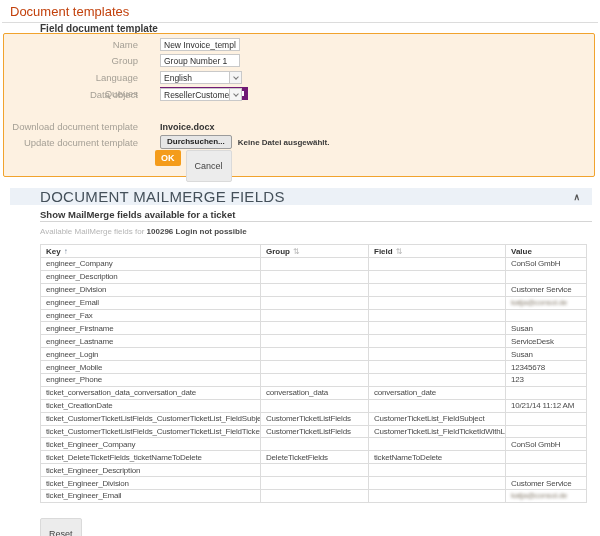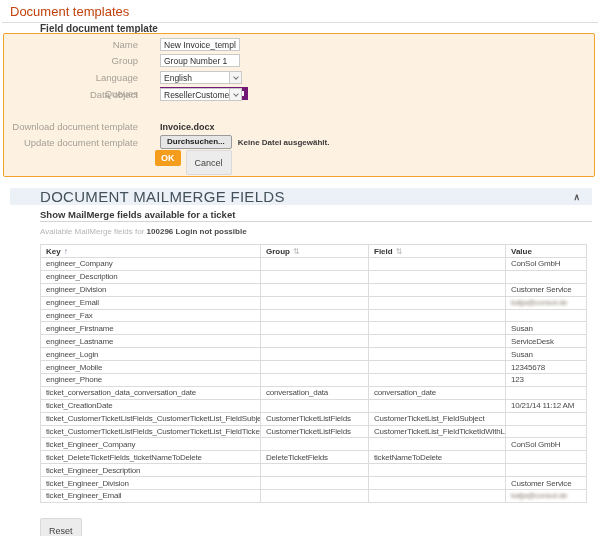--- a/index.html
+++ b/index.html
@@ -36,21 +36,21 @@
   .combo-arrow { font-size:6px; color:#555; padding-right:4px; }
   .static-value { font-size:9px; font-weight:bold; color:#333; }
   .browse-btn { height:14px; padding:0 6px; background:#e6e6e6; border:1px solid #9b9b9b;
                 border-radius:2px; font-family:"Liberation Sans",sans-serif;
                 font-size:8px; font-weight:bold; color:#222; line-height:12px; cursor:default; }
   .file-hint { font-size:8px; font-weight:bold; color:#3a3a3a; margin-left:6px; }
   #btn-row { left:155px; top:150px; display:flex; gap:5px; }
   .ok-btn { min-width:25px; height:16px; padding:0 6px; background:#f49c1b; border:none;
             border-radius:2px; color:#fff; font-family:"Liberation Sans",sans-serif;
             font-size:9px; font-weight:bold; cursor:default; }
-  .gray-btn { height:25px; padding:0 8px; background:#ececec; border:1px solid #dadada;
+  .gray-btn { height:32px; padding:0 8px; background:#ececec; border:1px solid #dadada;
               border-radius:2px; color:#444; font-family:"Liberation Sans",sans-serif;
               font-size:9px; cursor:default; }
 
   
   #mm-bar { left:10px; top:188px; width:582px; height:17px; background:#ecf1f7;
             display:flex; align-items:center; }
   #mm-bar-title { margin-left:30px; font-size:15px; color:#44505a; letter-spacing:0.3px; }
   #mm-collapse { margin-left:auto; margin-right:12px; font-size:9px; font-weight:bold;
                  color:#555; cursor:default; }
   #mm-subtitle { left:40px; top:209px; font-size:9.5px; font-weight:bold; color:#383838; }

